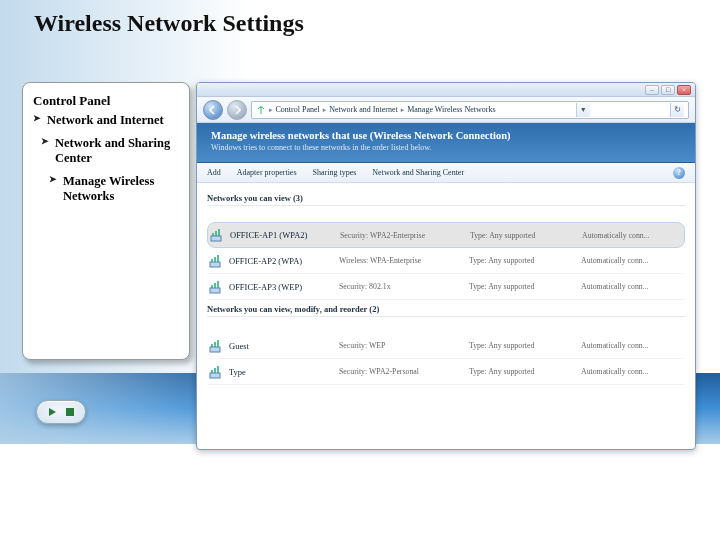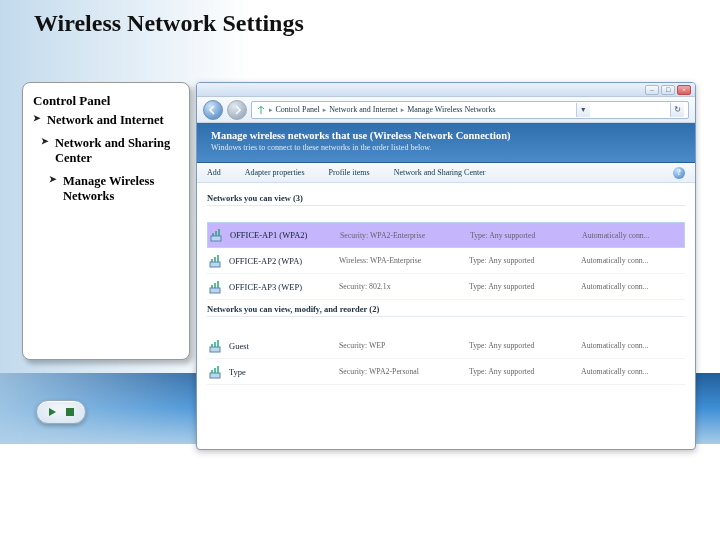--- a/index.html
+++ b/index.html
@@ -46,29 +46,29 @@
   .crumb { font-size: 8px; color: #134; white-space: nowrap; }
   .sep { color: #789; font-size: 7px; }
   .addrend { width: 14px; height: 14px; background: linear-gradient(#f9fbfd,#e1ebf6); border-left: 1px solid #c0cddd; display: flex; align-items: center; justify-content: center; font-size: 8px; color: #456; margin-left: auto; }
   .searchbox { width: 138px; height: 18px; background: #fff; border: 1px solid #a9bdd5; border-radius: 2px; display: flex; align-items: center; padding: 0 4px; gap: 3px; color: #9aa; font-style: italic; font-size: 7.5px; }
   .searchbox svg { flex-shrink: 0; }
 
   .bluehdr { background: linear-gradient(#2f6ead,#4b8bc9); color: #fff; padding: 7px 14px 10px; border-bottom: 1px solid #2a5d92; }
   .bluehdr .h1 { font-size: 10.5px; font-weight: 600; }
   .bluehdr .h2 { font-size: 8px; color: #dbe9f7; margin-top: 2px; }
 
-  .toolbar { height: 20px; background: linear-gradient(#f7fafd,#e9f0f8); border-bottom: 1px solid #d2ddea; display: flex; align-items: center; padding: 0 10px; gap: 24px; }
+  .toolbar { height: 20px; background: linear-gradient(#f7fafd,#e9f0f8); border-bottom: 1px solid #d2ddea; display: flex; align-items: center; padding: 0 10px; gap: 16px; }
   .toolbar .titem { font-size: 8px; color: #134; }
   .toolbar .spacer { flex: 1; }
   .helpicon { width: 12px; height: 12px; border-radius: 50%; background: radial-gradient(circle at 35% 30%, #bfe0ff, #3d7cc2); color: #fff; font-size: 8px; display: flex; align-items: center; justify-content: center; font-weight: bold; }
 
   .content { padding: 6px 10px 0; }
   .sectionlabel { font-size: 8.5px; color: #234; font-weight: 600; margin: 4px 0 16px; border-bottom: 1px solid #e4e9ef; padding-bottom: 2px; }
   .netrow { display: grid; grid-template-columns: 22px 110px 130px 112px 1fr; align-items: center; height: 26px; border-bottom: 1px solid #f0f3f7; }
-  .netrow.sel { background: #c4b5fd; border: 1px solid #b9d3f0; border-radius: 0; }
+  .netrow.sel { background: #e5e5e5; border: 1px solid #b9d3f0; border-radius: 8px; }
   .neticon { width: 18px; height: 18px; display: flex; align-items: center; justify-content: center; }
   .netname { font-size: 8.5px; color: #123; }
   .netsec, .nettype, .netconn { font-size: 7.8px; color: #666; white-space: nowrap; }
 
   .statusbar { position: absolute; bottom: 0; left: 0; right: 0; height: 34px; background: linear-gradient(#f3f7fc,#e4ecf5); border-top: 1px solid #c9d6e6; display: flex; align-items: center; padding: 0 10px; gap: 8px; }
   .statusbar .sicon { width: 22px; height: 22px; }
   .statusbar .stext { font-size: 8.5px; color: #345; }
 
   .navbuttons {
     position: absolute; left: 36px; bottom: 20px; display: flex; align-items: center; gap: 4px;
@@ -127,21 +127,21 @@
     </div>
 
     <div class="bluehdr">
       <div class="h1">Manage wireless networks that use (Wireless Network Connection)</div>
       <div class="h2">Windows tries to connect to these networks in the order listed below.</div>
     </div>
 
     <div class="toolbar">
       <span class="titem">Add</span>
       <span class="titem">Adapter properties</span>
-      <span class="titem">Profile items</span>
+      <span class="titem">Sharing types</span>
       <span class="titem">Network and Sharing Center</span>
       <span class="spacer"></span>
       <div class="helpicon">?</div>
     </div>
 
     <div class="content">
       <div class="sectionlabel">Networks you can view (3)</div>
 
       <div class="netrow sel">
         <div class="neticon">

